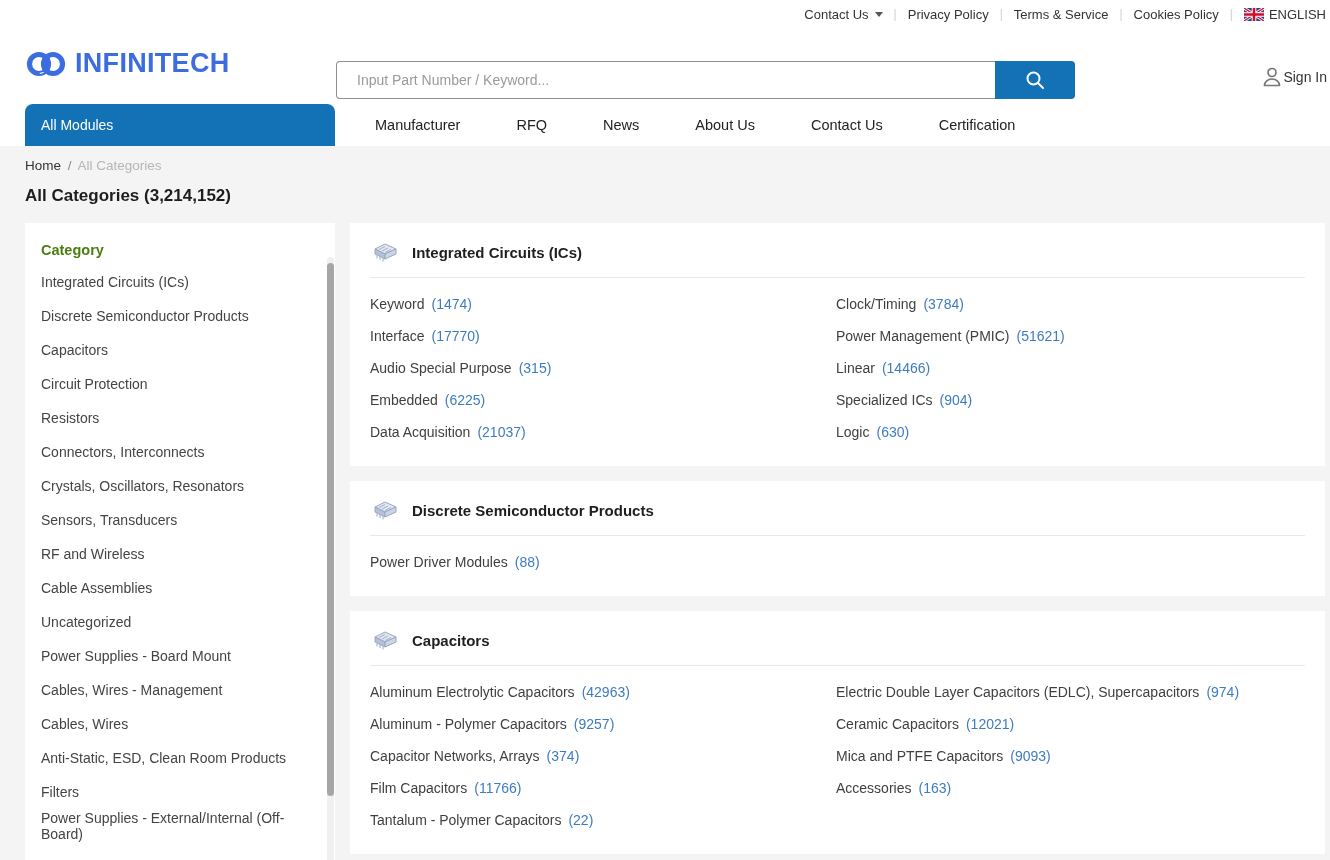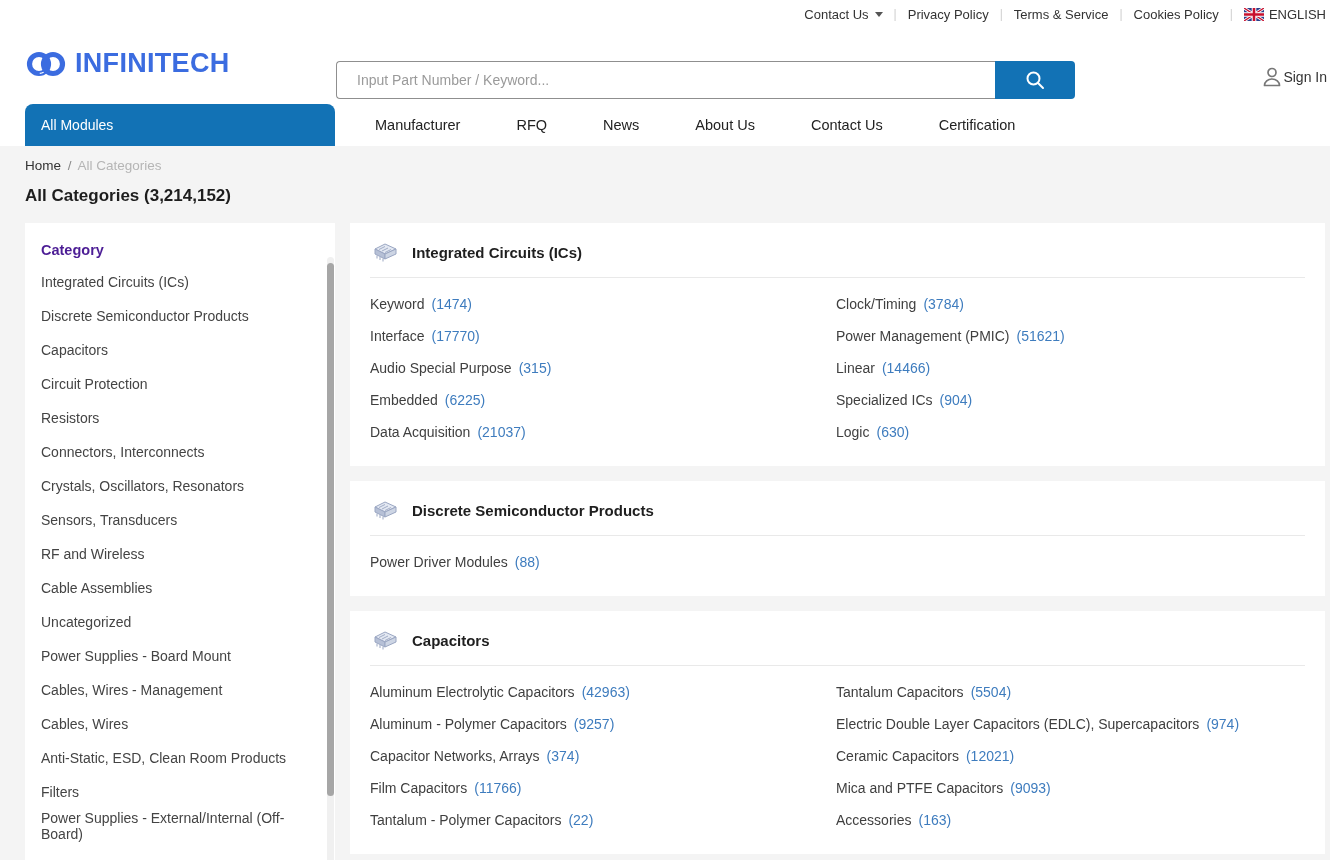--- a/index.html
+++ b/index.html
@@ -60,21 +60,21 @@
   .breadcrumb { font-size:13.5px; color:#333; }
   .breadcrumb .bc-sep { color:#888; margin:0 3px; }
   .breadcrumb .current { color:#b5b5b5; }
   .page-title { font-size:17px; font-weight:bold; color:#1d1d1d; margin:13px 0 17px; }
   .body-row { display:flex; gap:15px; align-items:flex-start; }
   
   .sidebar {
     width:310px; height:642px; background:#fff; position:relative;
     padding:12px 16px; overflow:hidden; flex:none;
   }
-  .side-title { font-weight:bold; font-size:14.5px; color:#4c1d95; height:30px; display:flex; align-items:center; }
+  .side-title { font-weight:bold; font-size:14.5px; color:#4d7c0f; height:30px; display:flex; align-items:center; }
   .side-item { height:34px; display:flex; align-items:center; font-size:14px; color:#444; cursor:pointer; }
   .sb-track { position:absolute; right:1px; top:34px; width:7px; height:606px; background:#f0f0f0; border-radius:4px; }
   .sb-thumb { position:absolute; right:1px; top:40px; width:7px; height:533px; background:#a6a6a6; border-radius:4px; cursor:pointer; }
   
   .main { flex:1; display:flex; flex-direction:column; gap:15px; }
   .card { background:#fff; padding:18px 20px; }
   .card-head { display:flex; align-items:center; gap:12px; }
   .chip { display:inline-flex; }
   .card-title { font-weight:bold; font-size:15px; color:#1f1f1f; }
   .card-divider { border-top:1px solid #e9e9e9; margin-top:14px; }
@@ -313,24 +313,20 @@
                 <span class="lbl">Film Capacitors</span>
                 <span class="cnt">(11766)</span>
               </a>
               <a class="cat-link">
                 <span class="lbl">Tantalum - Polymer Capacitors</span>
                 <span class="cnt">(22)</span>
               </a>
             </div>
             <div class="col right">
               <a class="cat-link">
-                <span class="lbl">Tantalum Capacitors</span>
-                <span class="cnt">(5504)</span>
-              </a>
-              <a class="cat-link">
                 <span class="lbl">Electric Double Layer Capacitors (EDLC), Supercapacitors</span>
                 <span class="cnt">(974)</span>
               </a>
               <a class="cat-link">
                 <span class="lbl">Ceramic Capacitors</span>
                 <span class="cnt">(12021)</span>
               </a>
               <a class="cat-link">
                 <span class="lbl">Mica and PTFE Capacitors</span>
                 <span class="cnt">(9093)</span>

